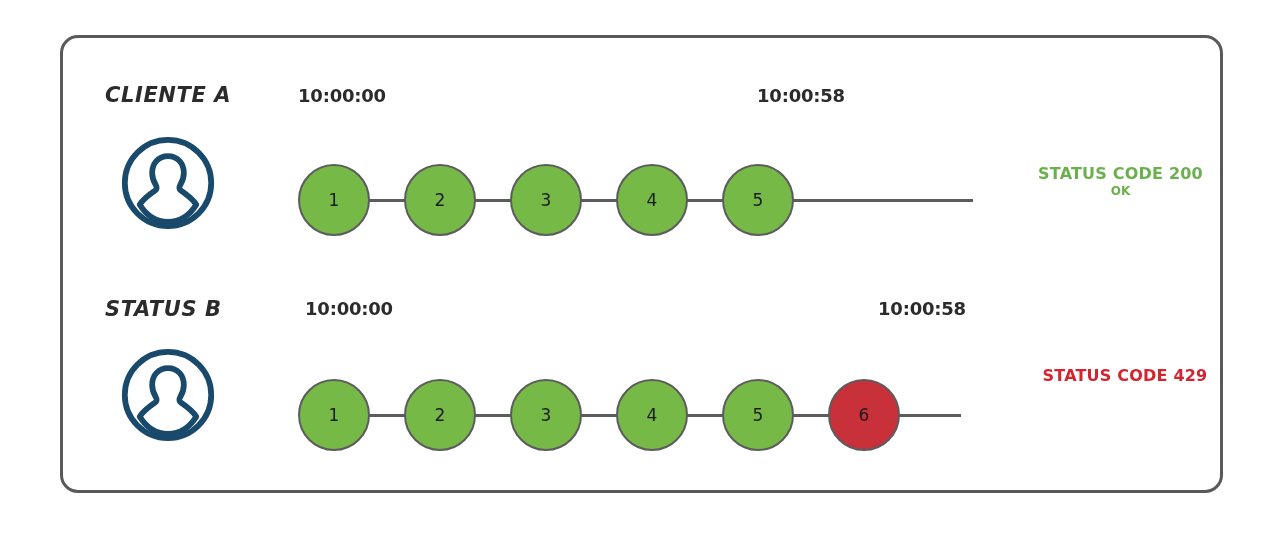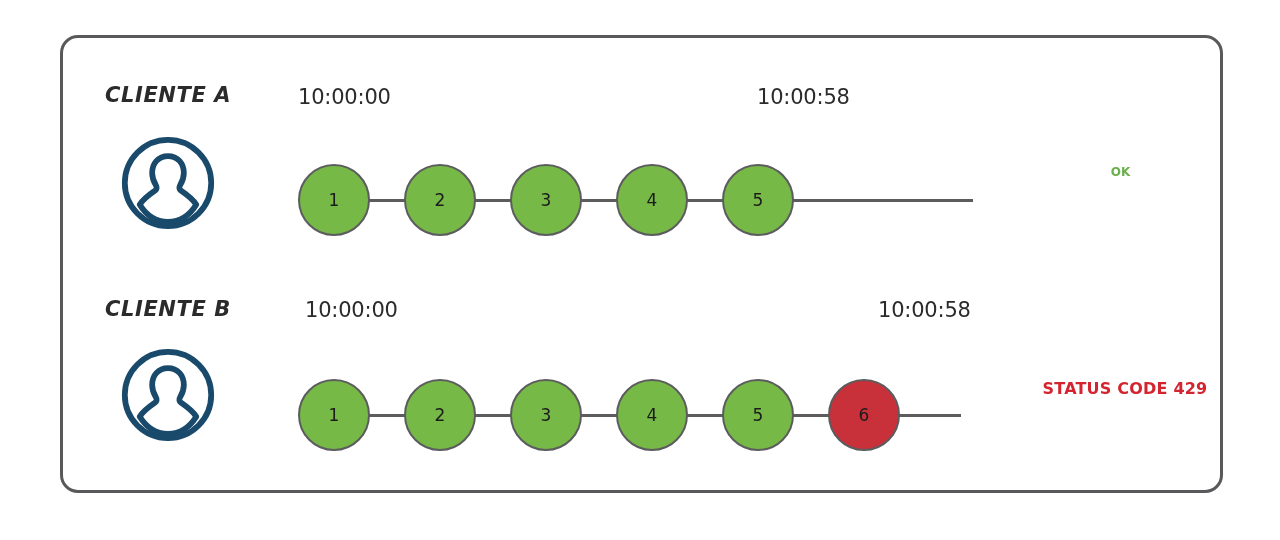--- a/index.html
+++ b/index.html
@@ -57,22 +57,22 @@
     width: 96px;
     height: 96px;
   }
   .row-a .avatar { top: 75px; }
   .row-b .avatar { top: 72px; }
 
   
   .timestamp {
     position: absolute;
     font-family: "DejaVu Sans", sans-serif;
-    font-size: 21px;
-    font-weight: 400;
+    font-size: 18px;
+    font-weight: 700;
     color: #2b2b2b;
     white-space: nowrap;
     letter-spacing: -0.2px;
   }
 
   
   .chain {
     position: absolute;
     height: 80px;
     display: flex;
@@ -168,27 +168,28 @@
       <div class="connector"></div>
       <div class="node ok">3</div>
       <div class="connector"></div>
       <div class="node ok">4</div>
       <div class="connector"></div>
       <div class="node ok">5</div>
       <div class="connector tail-a"></div>
     </div>
 
     <div class="status ok" style="left:1023px; top:105px; width:195px;">
+      <div class="line1">STATUS CODE 200</div>
       <div class="line2">OK</div>
     </div>
   </div>
 
   <div class="row row-b">
 
-    <div class="client-label">CLIENTE B</div>
+    <div class="client-label">STATUS B</div>
 
     <div class="avatar">
       <svg viewBox="0 0 100 100" width="96" height="96" aria-hidden="true">
         <circle cx="50" cy="50" r="45" fill="none" stroke="#1a4a6b" stroke-width="6"></circle>
         <path d="M50 22
                  C 40 22, 33.5 29.5, 33.5 39.5
                  C 33.5 46, 36 50, 37.5 52.5
                  C 38.6 54.4, 38.4 56.5, 36.8 57.6
                  C 31 61.6, 24 66.5, 20.5 72.5
                  C 27.5 84, 37.8 90.5, 50 90.5
@@ -212,18 +213,18 @@
       <div class="node ok">3</div>
       <div class="connector"></div>
       <div class="node ok">4</div>
       <div class="connector"></div>
       <div class="node ok">5</div>
       <div class="connector"></div>
       <div class="node err">6</div>
       <div class="connector tail-b"></div>
     </div>
 
-    <div class="status err" style="left:1025px; top:105px; width:200px;">
+    <div class="status err" style="left:1025px; top:92px; width:200px;">
       <div class="line1">STATUS CODE 429</div>
     </div>
   </div>
 
 </div>
 
 </body></html>

